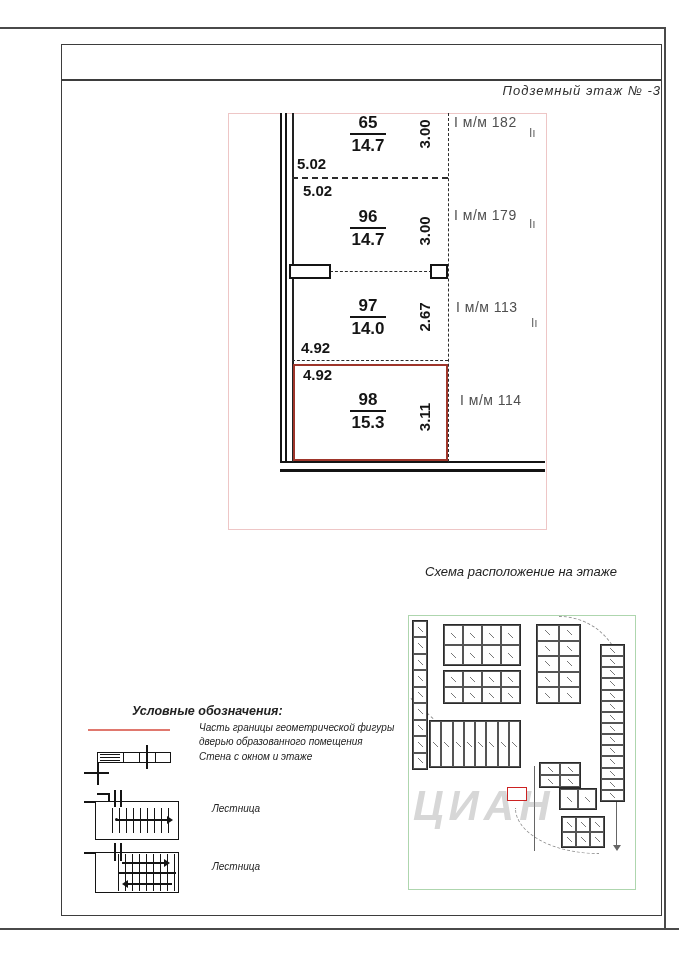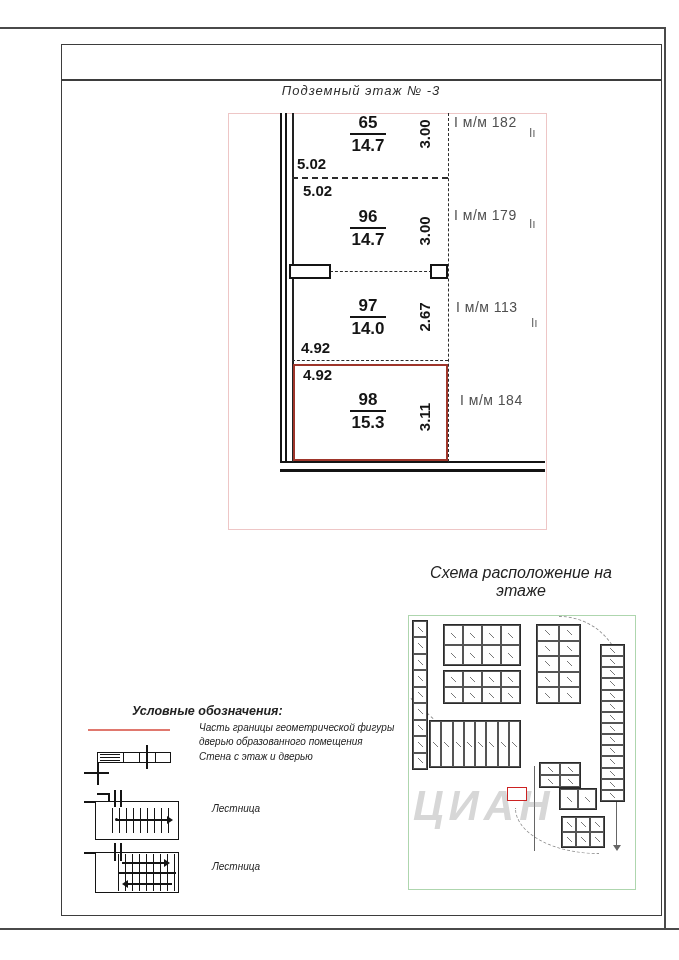--- a/index.html
+++ b/index.html
@@ -8,21 +8,21 @@
   .abs{position:absolute;}
   .hline{position:absolute;background:#4a4a4a;}
   .it{font-style:italic;}
   
   #outer-top{left:0;top:27px;width:666px;height:2px;}
   #outer-right{left:664px;top:27px;width:2px;height:903px;}
   #outer-bottom{left:0;top:928px;width:679px;height:2px;}
   #inner-frame{left:61px;top:44px;width:599px;height:870px;border:1.5px solid #3d3d3d;}
   #title-sep{left:61px;top:79px;width:600px;height:1.5px;background:#3d3d3d;}
   #doc-title{left:61px;top:49px;width:600px;text-align:center;font-size:21px;letter-spacing:3px;color:#2e2e2e;}
-  #doc-subtitle{left:61px;top:83px;width:600px;text-align:center;font-size:13px;letter-spacing:1px;color:#2e2e2e;}
+  #doc-subtitle{left:61px;top:83px;width:600px;text-align:right;font-size:13px;letter-spacing:1px;color:#2e2e2e;}
   
   #plan-border{left:228px;top:113px;width:317px;height:415px;border:1px solid #eec6c6;}
   .wall{position:absolute;background:#fff;}
   #wall-left{left:280px;top:113px;width:7px;height:358px;border-left:2px solid #141414;border-right:2px solid #141414;box-sizing:border-box;}
   #wall-bottom{left:280px;top:461px;width:265px;height:11px;border-top:2px solid #141414;border-bottom:3px solid #141414;box-sizing:border-box;}
   #stall-left-line{left:292px;top:113px;width:1.5px;height:349px;background:#222;}
   #corridor-dash{left:448px;top:113px;width:0;height:349px;border-left:1.5px dashed #2b2b2b;}
   .hdash{position:absolute;height:0;}
   #divider-95-96{left:292px;top:177px;width:156px;border-top:2px dashed #2b2b2b;}
   #divider-96-97{left:330px;top:271px;width:102px;border-top:1.5px dashed #2b2b2b;}
@@ -31,21 +31,21 @@
   #door-a{left:289px;top:264px;width:42px;height:15px;}
   #door-b{left:430px;top:264px;width:18px;height:15px;}
   #stall98-red{left:293px;top:364px;width:155px;height:97px;border:2.5px solid #9e352a;box-sizing:border-box;z-index:3;}
   .frac{position:absolute;left:340px;width:56px;text-align:center;font-weight:700;font-size:17px;line-height:19px;color:#151515;z-index:4;}
   .frac .rule{width:36px;border-top:2px solid #151515;margin:1px auto 1px auto;}
   .dim-rot{position:absolute;width:44px;height:16px;text-align:center;font-weight:700;font-size:15px;color:#151515;transform:rotate(-90deg);z-index:4;}
   .dim-w{position:absolute;font-weight:700;font-size:15px;color:#151515;z-index:4;}
   .space-label{position:absolute;font-size:14px;font-weight:500;color:#4f4f4f;letter-spacing:.5px;z-index:4;}
   .edge-frag{position:absolute;font-size:12px;color:#666;z-index:4;}
   
-  #schema-title{left:408px;top:564px;width:226px;text-align:center;font-size:16px;color:#222;}
+  #schema-title{left:408px;top:564px;width:226px;text-align:center;font-size:13px;color:#222;}
   #minimap{left:408px;top:615px;width:226px;height:273px;border:1px solid #aed6ae;box-sizing:content-box;}
   #minimap-content{position:absolute;left:0;top:0;width:226px;height:273px;overflow:hidden;}
   .mm-strip{position:absolute;display:grid;border:1.5px solid #2a2a2a;box-sizing:border-box;background:#fff;}
   .mm-cell{border:0.5px solid #555;background-image:linear-gradient(45deg,transparent 44%,#777 44%,#777 58%,transparent 58%);
            background-size:5px 5px;background-repeat:no-repeat;background-position:center;}
   #mm-red-cell{position:absolute;border:1.5px solid #cc2222;background:#fff;z-index:5;}
   .mm-line{position:absolute;background:#666;}
   .mm-arc{position:absolute;box-sizing:border-box;}
   #mm-arc-tr{left:150px;top:0px;width:64px;height:64px;border-top:1px dashed #949494;border-right:1px dashed #949494;border-top-right-radius:100%;}
   #mm-arc-bot{left:106px;top:192px;width:84px;height:46px;border-bottom:1px dashed #949494;border-left:1px dashed #949494;border-bottom-left-radius:100%;}
@@ -128,21 +128,21 @@
   <div class="dim-rot" style="left:402px;top:409px">3.11</div>
 
   <div class="dim-w" style="left:297px;top:155px">5.02</div>
   <div class="dim-w" style="left:303px;top:182px">5.02</div>
   <div class="dim-w" style="left:301px;top:339px">4.92</div>
   <div class="dim-w" style="left:303px;top:366px">4.92</div>
 
   <div class="space-label" style="left:454px;top:114px">I м/м 182</div>
   <div class="space-label" style="left:454px;top:207px">I м/м 179</div>
   <div class="space-label" style="left:456px;top:299px">I м/м 113</div>
-  <div class="space-label" style="left:460px;top:392px">I м/м 184</div>
+  <div class="space-label" style="left:460px;top:392px">I м/м 114</div>
 
   <div class="edge-frag" style="left:529px;top:126px">Iı</div>
   <div class="edge-frag" style="left:529px;top:217px">Iı</div>
   <div class="edge-frag" style="left:531px;top:316px">Iı</div>
 
   <div class="abs it" id="schema-title">Схема расположение на этаже</div>
   <div class="abs" id="minimap">
     <div id="minimap-content">
       <div class="abs it" id="mm-watermark">ЦИАН</div>
       <div class="mm-arc" id="mm-arc-tr"></div>
@@ -239,21 +239,21 @@
           <div class="mm-cell"></div>
           <div class="mm-cell"></div>
         </div>
       </div>
   </div>
 
   <div class="abs it" id="legend-heading">Условные обозначения:</div>
   <div class="abs" id="legend-red-line"></div>
   <div class="legend-text it" style="left:199px;top:722px">Часть границы геометрической фигуры</div>
   <div class="legend-text it" style="left:199px;top:736px">дверью образованного помещения</div>
-  <div class="legend-text it" style="left:199px;top:751px">Стена с этаж и дверью</div>
+  <div class="legend-text it" style="left:199px;top:751px">Стена с окном и этаже</div>
   <div class="legend-text it" style="left:212px;top:803px">Лестница</div>
   <div class="legend-text it" style="left:212px;top:861px">Лестница</div>
 
   <div class="abs" id="wall-bar"></div>
   <div class="abs" id="wall-stripes"></div>
   <div class="sym" id="wall-div1"></div>
   <div class="sym" id="wall-div2"></div>
   <div class="sym" id="wall-div3"></div>
   <div class="sym" id="wall-tick"></div>
   <div class="sym" id="wall-lv"></div>

